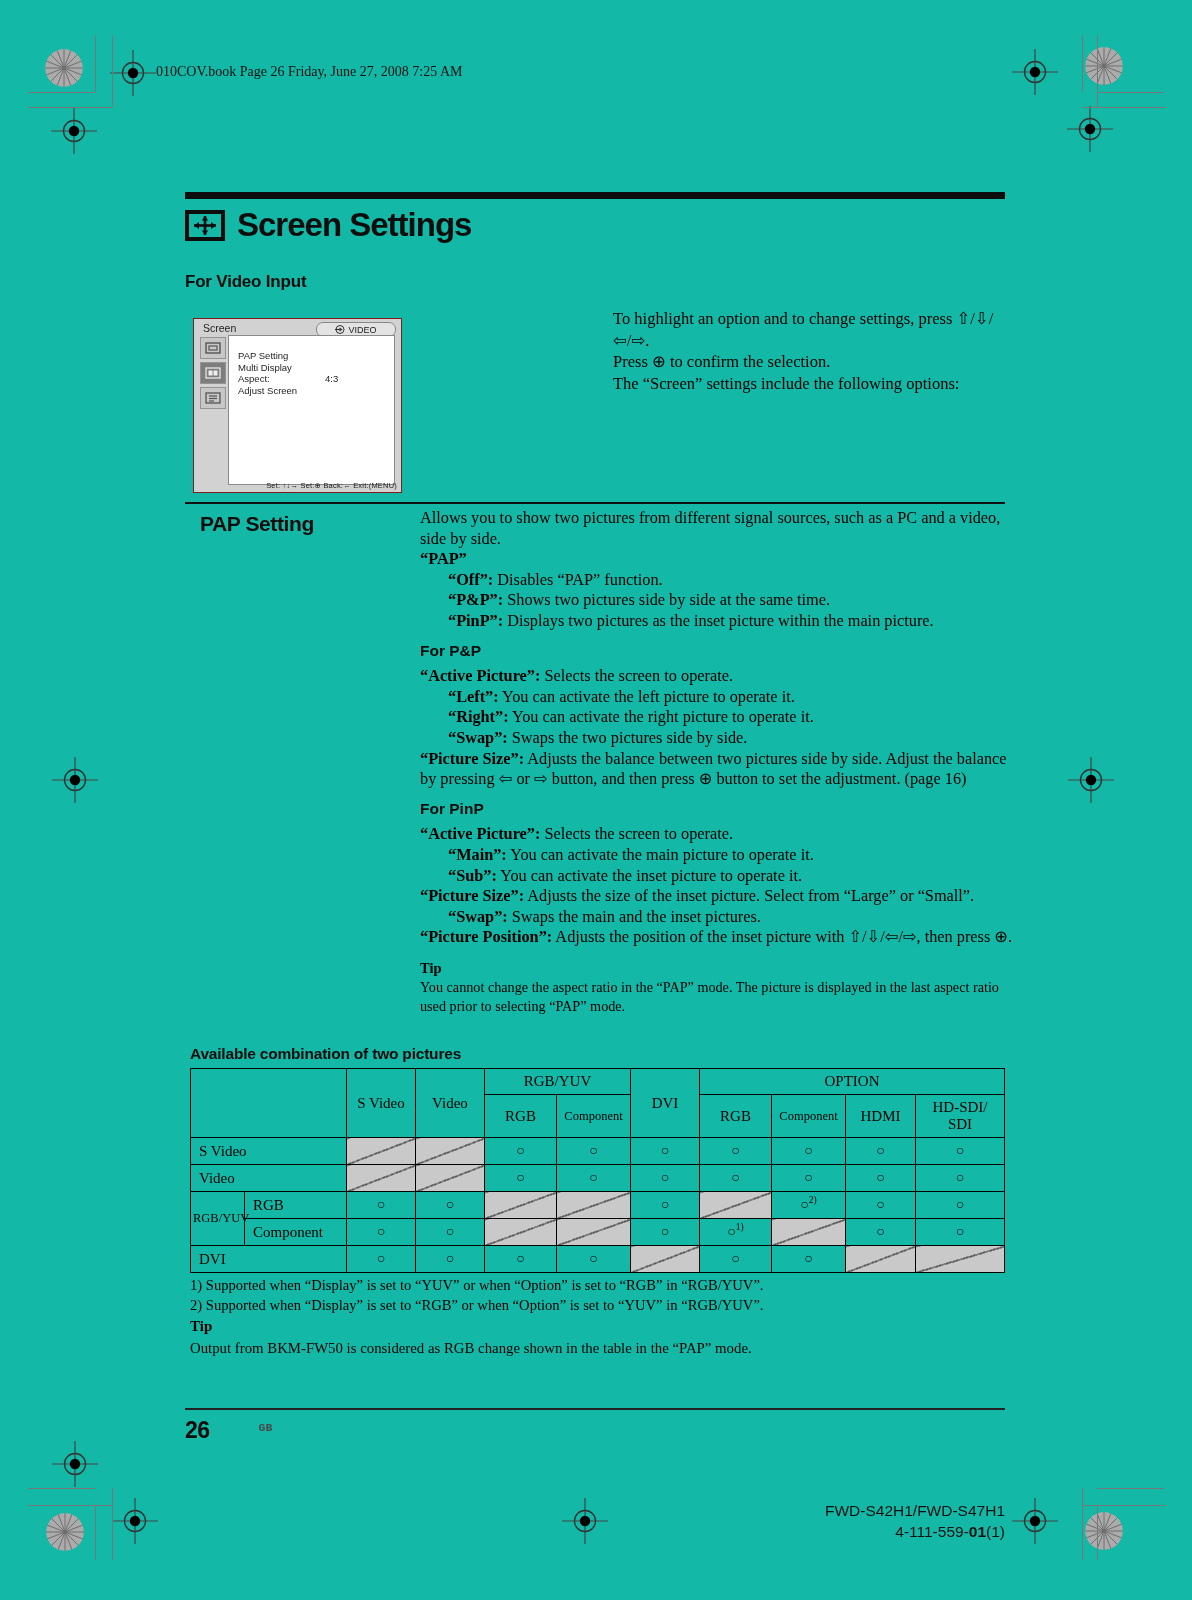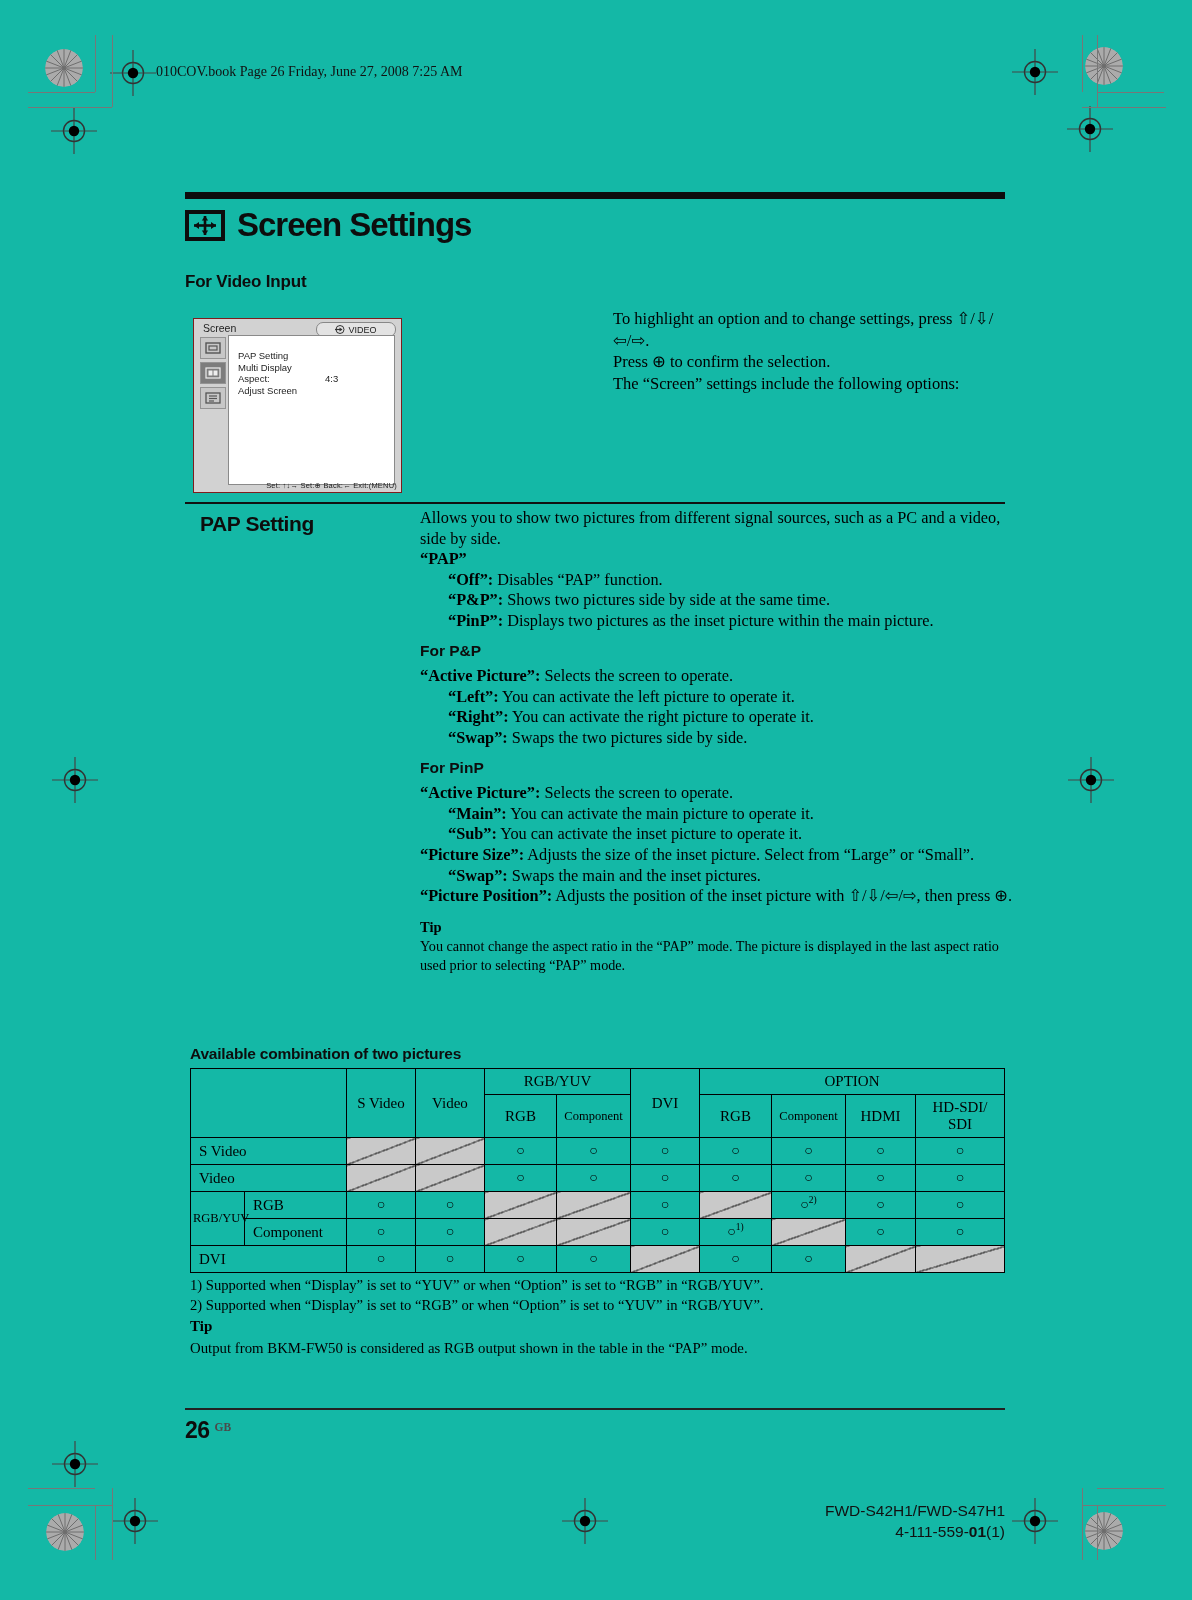--- a/index.html
+++ b/index.html
@@ -62,22 +62,22 @@
       background-image:linear-gradient(to bottom right,transparent 48.8%,#333 48.8%,#333 51.2%,transparent 51.2%);}
   .combo sup{font-size:9.5px;vertical-align:super;line-height:0;}
   .footnotes{position:absolute;left:190px;top:1276px;font-size:14.6px;line-height:19.5px;}
   .table-tip-head{position:absolute;left:190px;top:1318px;font-weight:700;font-size:15px;}
   .table-tip-text{position:absolute;left:190px;top:1340px;font-size:14.8px;}
   
   .bottom-rule{position:absolute;left:185px;top:1408px;width:820px;height:1.5px;background:#222;}
   .pagenum{position:absolute;left:185px;top:1418px;display:flex;align-items:flex-start;gap:5px;}
   .pagenum .num{font-family:"Liberation Sans",sans-serif;font-weight:700;font-size:23px;
                 letter-spacing:-0.5px;color:#0d0d0d;line-height:24px;}
-  .pagenum .suffix{font-family:Liberation Serif, serif;font-weight:700;font-size:11.5px;
-                   color:#4a4a4a;margin-top:3px;}
+  .pagenum .suffix{font-family:Liberation Mono, monospace;font-weight:700;font-size:11.5px;
+                   color:#4a4a4a;margin-top:3px;margin-left:44px;}
   .footer{position:absolute;left:660px;top:1500px;width:345px;text-align:right;
           font-family:"Liberation Sans",sans-serif;font-size:15.5px;line-height:21px;color:#111;}
   .b{font-weight:700;}
 </style>
 </head>
 <body>
 
 <div class="page">
 
   <svg width="0" height="0" style="position:absolute">
@@ -246,20 +246,21 @@
       <div class="bline">Allows you to show two pictures from different signal sources, such as a PC and a video, side by side.</div>
       <div class="bline"><b class="lead">“PAP”</b></div>
       <div class="bline ind"><b class="lead">“Off”:</b> Disables “PAP” function.</div>
       <div class="bline ind"><b class="lead">“P&amp;P”:</b> Shows two pictures side by side at the same time.</div>
       <div class="bline ind"><b class="lead">“PinP”:</b> Displays two pictures as the inset picture within the main picture.</div>
       <div class="bsub">For P&amp;P</div>
       <div class="bline"><b class="lead">“Active Picture”:</b> Selects the screen to operate.</div>
       <div class="bline ind"><b class="lead">“Left”:</b> You can activate the left picture to operate it.</div>
       <div class="bline ind"><b class="lead">“Right”:</b> You can activate the right picture to operate it.</div>
       <div class="bline ind"><b class="lead">“Swap”:</b> Swaps the two pictures side by side.</div>
+      <div class="bline"><b class="lead">“Picture Size”:</b> Adjusts the balance between two pictures side by side. Adjust the balance by pressing ⇦ or ⇨ button, and then press ⊕ button to set the adjustment. (page 16)</div>
       <div class="bsub">For PinP</div>
       <div class="bline"><b class="lead">“Active Picture”:</b> Selects the screen to operate.</div>
       <div class="bline ind"><b class="lead">“Main”:</b> You can activate the main picture to operate it.</div>
       <div class="bline ind"><b class="lead">“Sub”:</b> You can activate the inset picture to operate it.</div>
       <div class="bline"><b class="lead">“Picture Size”:</b> Adjusts the size of the inset picture. Select from “Large” or “Small”.</div>
       <div class="bline ind"><b class="lead">“Swap”:</b> Swaps the main and the inset pictures.</div>
       <div class="bline"><b class="lead">“Picture Position”:</b> Adjusts the position of the inset picture with ⇧/⇩/⇦/⇨, then press ⊕.</div>
       <div class="btiphead">Tip</div>
       <div class="btiptext">You cannot change the aspect ratio in the “PAP” mode. The picture is displayed in the last aspect ratio used prior to selecting “PAP” mode.</div>
     </div>
@@ -359,21 +360,21 @@
           <td class="diag"></td>
           <td class="diag"></td>
         </tr>
       </tbody>
   </table>
   <div class="footnotes" id="footnotes">
       <div class="footnote">1) Supported when “Display” is set to “YUV” or when “Option” is set to “RGB” in “RGB/YUV”.</div>
       <div class="footnote">2) Supported when “Display” is set to “RGB” or when “Option” is set to “YUV” in “RGB/YUV”.</div>
     </div>
   <div class="table-tip-head">Tip</div>
-  <div class="table-tip-text">Output from BKM-FW50 is considered as RGB output shown in the table in the “PAP” mode.</div>
+  <div class="table-tip-text">Output from BKM-FW50 is considered as RGB change shown in the table in the “PAP” mode.</div>
 
   <div class="bottom-rule"></div>
   <div class="pagenum">
     <span class="num">26</span>
     <span class="suffix">GB</span>
   </div>
   <div class="footer">
     <div>FWD-S42H1/FWD-S47H1</div>
     <div><span>4-111-559-</span><span class="b">01</span><span>(1)</span></div>
   </div>

